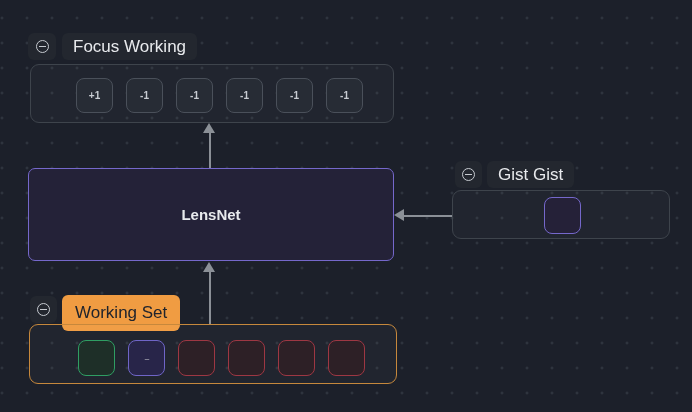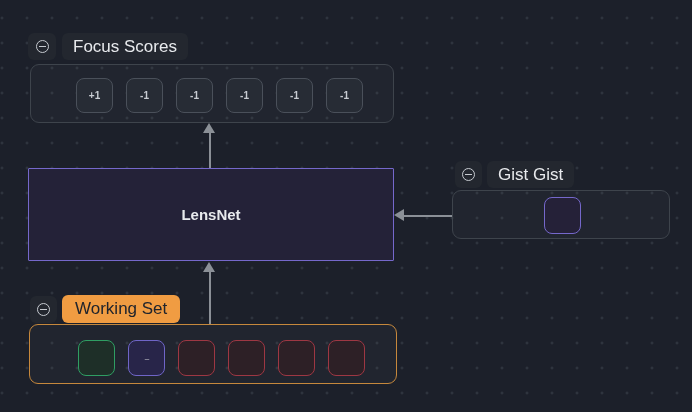--- a/index.html
+++ b/index.html
@@ -15,21 +15,21 @@
   }
   .chip{
     position:absolute;height:27px;
     background:var(--panel-bg,#23272f);
     border-radius:6px;
     display:flex;align-items:center;justify-content:center;
     box-sizing:border-box;
   }
   .icon-chip{width:28px;}
   .label-chip{padding:0 11px;color:var(--text-light,#e8eaed);font-size:17px;white-space:nowrap;}
-  .label-chip.orange{background:var(--orange,#f09c42);color:var(--label-text-dark,#20242c);height:28px;padding:0 13px;}
+  .label-chip.orange{background:var(--orange,#f09c42);color:var(--label-text-dark,#20242c);height:36px;padding:0 13px;}
   .minus-icon{width:13px;height:13px;border:1.4px solid #c6cad0;border-radius:50%;position:relative;box-sizing:border-box;}
   .minus-icon::after{content:"";position:absolute;left:2px;right:2px;top:50%;margin-top:-0.7px;height:1.4px;background:#c6cad0;}
   .frame{
     position:absolute;box-sizing:border-box;
     border:1px solid var(--container-border,#3e444c);
     border-radius:9px;
     background:rgba(255,255,255,0.022);
   }
   .frame.orange-frame{border-color:var(--orange-border,#c6883c);}
   .token{
@@ -47,21 +47,21 @@
     display:flex;align-items:center;justify-content:center;
     font-size:8px;color:#d3d6da;letter-spacing:-1px;
   }
   .cell.green{border-color:var(--green-border,#2f9e63);background:var(--green-bg,#1e2f28);}
   .cell.purple{border-color:var(--ws-purple-border,#6f65c7);background:var(--ws-purple-bg,#282549);}
   .cell.red{border-color:var(--red-border,#9e3743);background:var(--red-bg,#2d2026);}
   .cell.qg{border-color:var(--purple,#7568cb);background:var(--qg-purple-bg,#252138);}
   .lensnet{
     position:absolute;box-sizing:border-box;
     border:1.5px solid var(--purple,#7568cb);
-    border-radius:1px;
+    border-radius:7px;
     background:var(--lensnet-bg,#242238);
     display:flex;align-items:center;justify-content:center;
     color:var(--text-light,#e8eaed);font-weight:bold;font-size:15px;
   }
   .v-line{position:absolute;width:2px;background:var(--edge,#8b9097);}
   .h-line{position:absolute;height:2px;background:var(--edge,#8b9097);}
   .arrow-up{position:absolute;width:0;height:0;
     border-left:6.5px solid transparent;border-right:6.5px solid transparent;
     border-bottom:10px solid var(--edge,#8b9097);}
   .arrow-left{position:absolute;width:0;height:0;
@@ -69,21 +69,21 @@
     border-right:10px solid var(--edge,#8b9097);}
 </style>
 </head>
 <body>
 
 <div class="canvas">
 
   <div class="chip icon-chip" style="left:28px;top:33px">
     <span class="minus-icon"></span>
   </div>
-  <div class="chip label-chip" style="left:62px;top:33px">Focus Scores</div>
+  <div class="chip label-chip" style="left:62px;top:33px">Focus Working</div>
 
   <div class="frame" style="left:30px;top:64px;width:364px;height:59px">
     <div class="token" style="left:45px;top:13px">+1</div>
     <div class="token" style="left:95px;top:13px">-1</div>
     <div class="token" style="left:145px;top:13px">-1</div>
     <div class="token" style="left:195px;top:13px">-1</div>
     <div class="token" style="left:245px;top:13px">-1</div>
     <div class="token" style="left:295px;top:13px">-1</div>
   </div>
 

